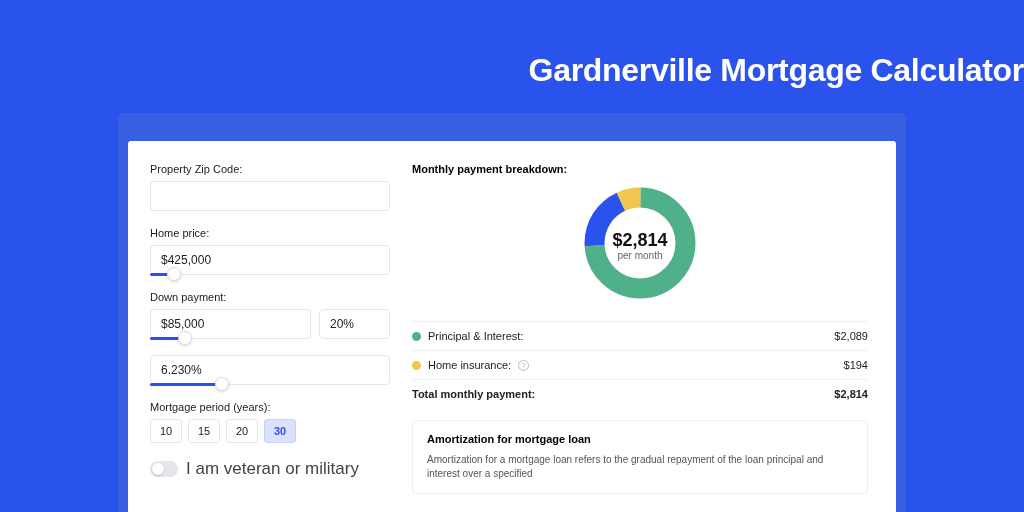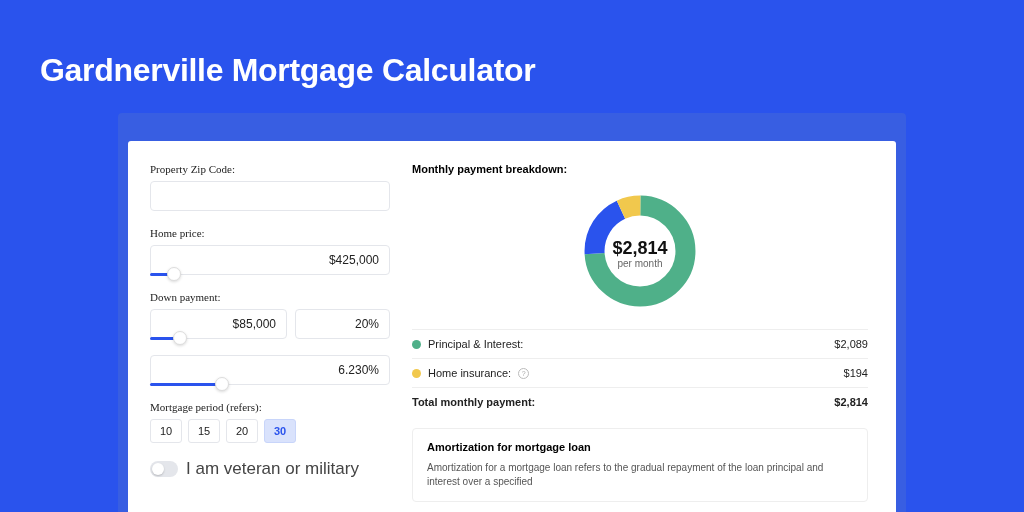--- a/index.html
+++ b/index.html
@@ -4,21 +4,21 @@
 <style>
 * { box-sizing: border-box; margin: 0; padding: 0; }
 body {
   width: 1024px;
   height: 512px;
   background: #2a53ed;
   font-family: -apple-system, BlinkMacSystemFont, "Segoe UI", Arial, sans-serif;
   overflow: hidden;
 }
 .page-title {
-  text-align: left;
+  text-align: right;
   color: #fff;
   font-size: 32px;
   font-weight: 700;
   margin-top: 52px;
   margin-bottom: 24px;
   letter-spacing: -0.3px;
   padding-left: 40px;
 }
 .panel-shadow {
   width: 788px;
@@ -33,32 +33,31 @@
   background: #fff;
   border-radius: 3px 3px 0 0;
   height: 408px;
   padding: 22px 28px 0 22px;
   display: flex;
   gap: 22px;
   overflow: hidden;
 }
 .left-col { width: 240px; flex-shrink: 0; }
 .right-col { flex: 1; }
-.label { font-size: 11px; color: #222; margin-bottom: 6px; font-family: Liberation Serif, serif; }
+.label { font-size: 11px; color: #222; margin-bottom: 6px; }
 .input-box {
   width: 100%;
   height: 30px;
   background: #fff;
   border: 1px solid #e4e6eb;
   border-radius: 4px;
   padding: 0 10px;
   font-size: 12px;
   color: #222;
   outline: none;
-  text-align: right;
 }
 .field { margin-bottom: 16px; }
 .slider-track {
   position: relative;
   height: 1px;
   margin-top: -1px;
 }
 .slider-fill {
   position: absolute;
   height: 3px;
@@ -73,21 +72,21 @@
   height: 14px;
   background: #fff;
   border: 1px solid #ddd;
   border-radius: 50%;
   top: -7px;
   box-shadow: 0 1px 3px rgba(0,0,0,0.15);
   cursor: pointer;
 }
 .row2 { display: flex; gap: 8px; border-radius: 7px; }
 .row2 .col-a { flex: 1; }
-.row2 .col-b { width: 95px; }
+.row2 .col-b { width: 71px; }
 .period-btns { display: flex; gap: 6px; }
 .period-btn {
   width: 32px;
   height: 24px;
   border: 1px solid #e4e6eb;
   border-radius: 3px;
   font-size: 11px;
   text-align: center;
   line-height: 22px;
   background: #fff;
@@ -113,21 +112,21 @@
   position: absolute;
   width: 12px;
   height: 12px;
   background: #fff;
   border-radius: 50%;
   top: 2px;
   left: 2px;
   box-shadow: 0 1px 2px rgba(0,0,0,0.2);
 }
 .toggle-label { font-size: 17px; color: #444; }
-.section-title { font-size: 11px; font-weight: 700; color: #000; margin-bottom: 8px; }
+.section-title { font-size: 11px; font-weight: 700; color: #000; }
 .donut-wrap { text-align: center; padding: 8px 0 14px 0; }
 .donut { display: inline-block; position: relative; }
 .donut-center {
   position: absolute;
   top: 50%; left: 50%;
   transform: translate(-50%, -50%);
   text-align: center;
 }
 .donut-val { font-size: 18px; font-weight: 700; color: #111; }
 .donut-sub { font-size: 10px; color: #666; margin-top: -1px; }
@@ -204,21 +203,21 @@
 
     <div class="field">
       <input class="input-box" value="6.230%" style="">
       <div class="slider-track">
         <div class="slider-fill" style="width:30%"></div>
         <div class="slider-thumb" style="left:calc(30% - 7px)"></div>
       </div>
     </div>
 
     <div class="field">
-      <div class="label">Mortgage period (refers):</div>
+      <div class="label">Mortgage period (years):</div>
       <div class="period-btns">
         <div class="period-btn">10</div>
         <div class="period-btn">15</div>
         <div class="period-btn">20</div>
         <div class="period-btn active">30</div>
       </div>
     </div>
 
     <div class="toggle-row">
       <div class="toggle">

